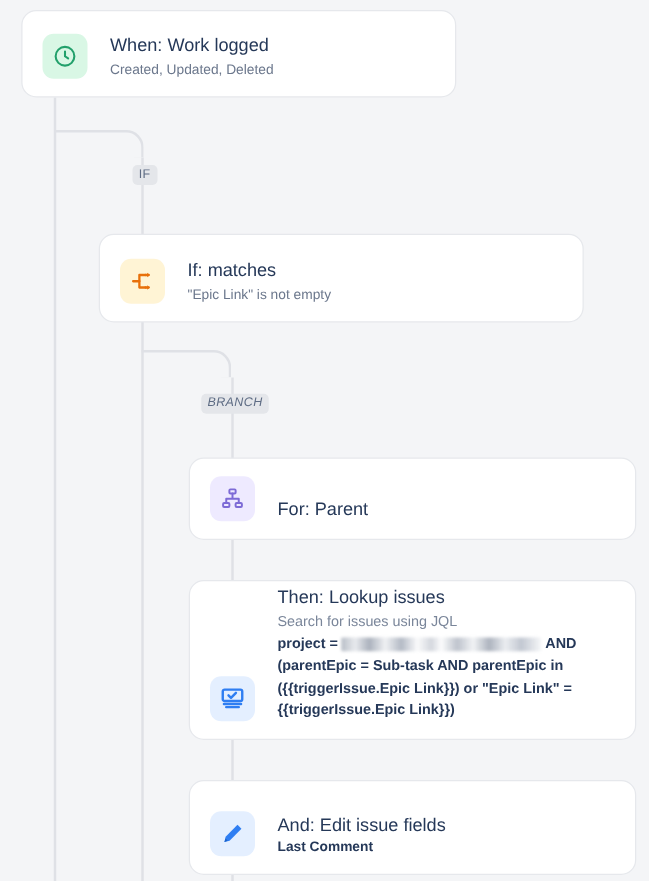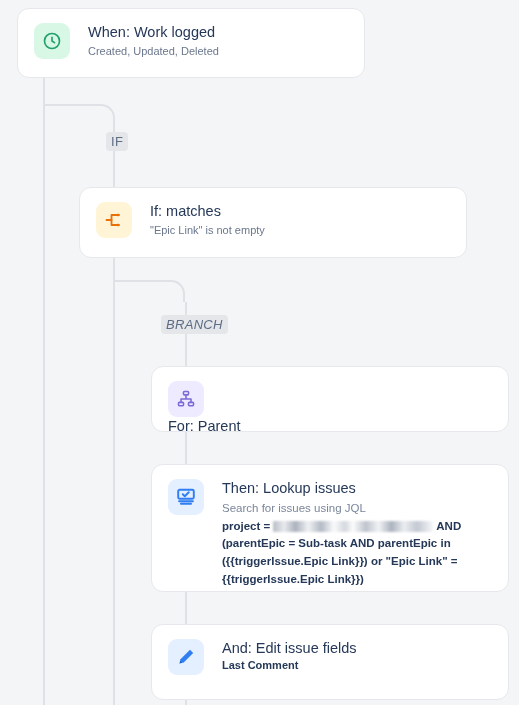--- a/index.html
+++ b/index.html
@@ -21,37 +21,37 @@
     border-right: 2px solid #dfe1e6;
     border-top-right-radius: 14px;
     background: transparent;
   }
 
   
   .badge {
     position: absolute;
     background: #e4e6ea;
     color: #5e6c84;
-    font-size: 13px;
+    font-size: 10px;
     letter-spacing: .3px;
     border-radius: 4px;
     padding: 3px 5px;
     line-height: 1;
     white-space: nowrap;
     z-index: 4;
   }
 
   
   .card {
     position: absolute;
     background: #ffffff;
     border: 1px solid #e6e8ec;
     border-radius: 12px;
     display: flex;
-    align-items: flex-start;
+    align-items: flex-end;
     padding: 14px 16px;
     z-index: 3;
   }
   .icon-box {
     width: 36px; height: 36px;
     border-radius: 9px;
     flex: 0 0 36px;
     display: flex; align-items: center; justify-content: center;
     margin-right: 18px;
   }
@@ -144,21 +144,21 @@
         <path d="M16.5 3.8 L19 6 L16.5 8.2" fill="#e8700a" stroke="none"></path>
         <path d="M16.5 15.8 L19 18 L16.5 20.2" fill="#e8700a" stroke="none"></path>
       </svg>
     </div>
     <div class="card-body">
       <div class="card-title">If: matches</div>
       <div class="card-sub">"Epic Link" is not empty</div>
     </div>
   </div>
 
-  <div class="card" style="left:151px; top:366px; width:358px; height:66px;flex-direction:column;">
+  <div class="card" style="left:151px; top:366px; width:358px; height:66px;">
     <div class="icon-box" style="background:#eeeaff;">
       <svg width="20" height="20" viewBox="0 0 24 24" fill="none" stroke="#7d6bd6" stroke-width="1.9" stroke-linecap="round" stroke-linejoin="round">
         <rect x="9" y="3" width="6" height="4" rx="1"></rect>
         <rect x="3" y="16" width="6" height="4" rx="1"></rect>
         <rect x="15" y="16" width="6" height="4" rx="1"></rect>
         <path d="M12 7 V12 M6 16 V12 H18 V16"></path>
       </svg>
     </div>
     <div class="card-body">
       <div class="card-title">For: Parent</div>

